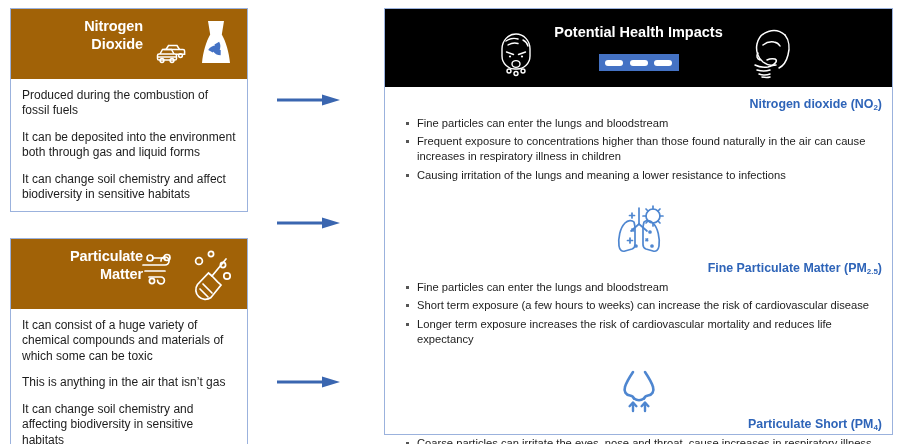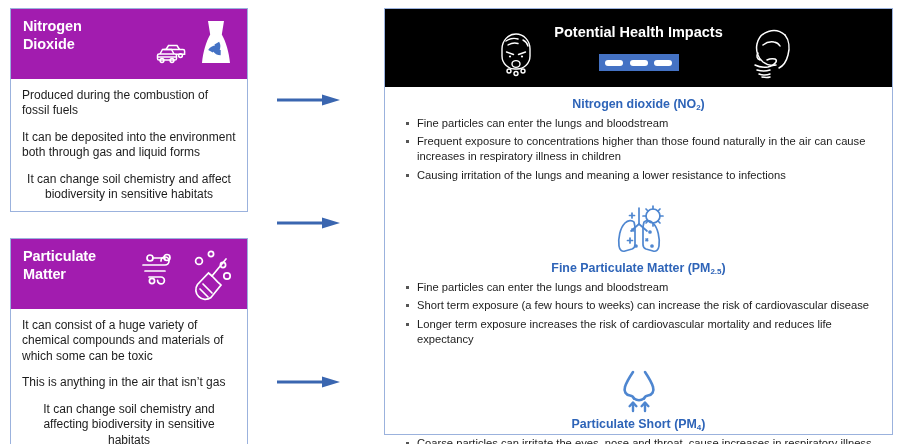--- a/index.html
+++ b/index.html
@@ -22,26 +22,27 @@
     left: 10px;
     width: 238px;
     border: 1px solid #9bb2dd;
     background: #ffffff;
     box-sizing: border-box;
   }
   #card-nitrogen { top: 8px;  height: 204px; }
   #card-particulate { top: 238px; height: 246px; }
 
   .card-head {
-    background: #a21caf;
+    background: #a16207;
     height: 70px;
     position: relative;
     box-sizing: border-box;
     padding: 9px 0 0 12px;
     overflow: hidden;
+    text-align: right;
   }
   .card-head-title {
     color: #ffffff;
     font-size: 14.5px;
     font-weight: bold;
     line-height: 1.23;
     letter-spacing: -0.1px;
     max-width: 120px;
     white-space: pre-line;
   }
@@ -56,21 +57,21 @@
 
   .card-body {
     padding: 9px 11px 8px 11px;
   }
   .card-body p {
     margin: 0 0 11px 0;
     font-size: 12px;
     line-height: 1.29;
     color: #1c1c1c;
   }
-  .card-body p:last-child { margin-bottom: 0; text-align: center; }
+  .card-body p:last-child { margin-bottom: 0; }
 
   
   .flow-arrow {
     position: absolute;
     left: 277px;
     width: 63px;
     height: 14px;
   }
   #arrow-1 { top: 93px; }
   #arrow-2 { top: 216px; }
@@ -138,21 +139,21 @@
   }
   .pollutant-section {
     padding: 0 10px;
   }
   .section-icon {
     text-align: center;
     line-height: 0;
     padding-top: 6px;
   }
   .section-title {
-    text-align: center;
+    text-align: right;
     color: #2E64B8;
     font-weight: bold;
     font-size: 12.4px;
     margin: 3px 0 5px 0;
   }
   .section-title sub {
     font-size: 8px;
     vertical-align: baseline;
     position: relative;
     bottom: -2px;

